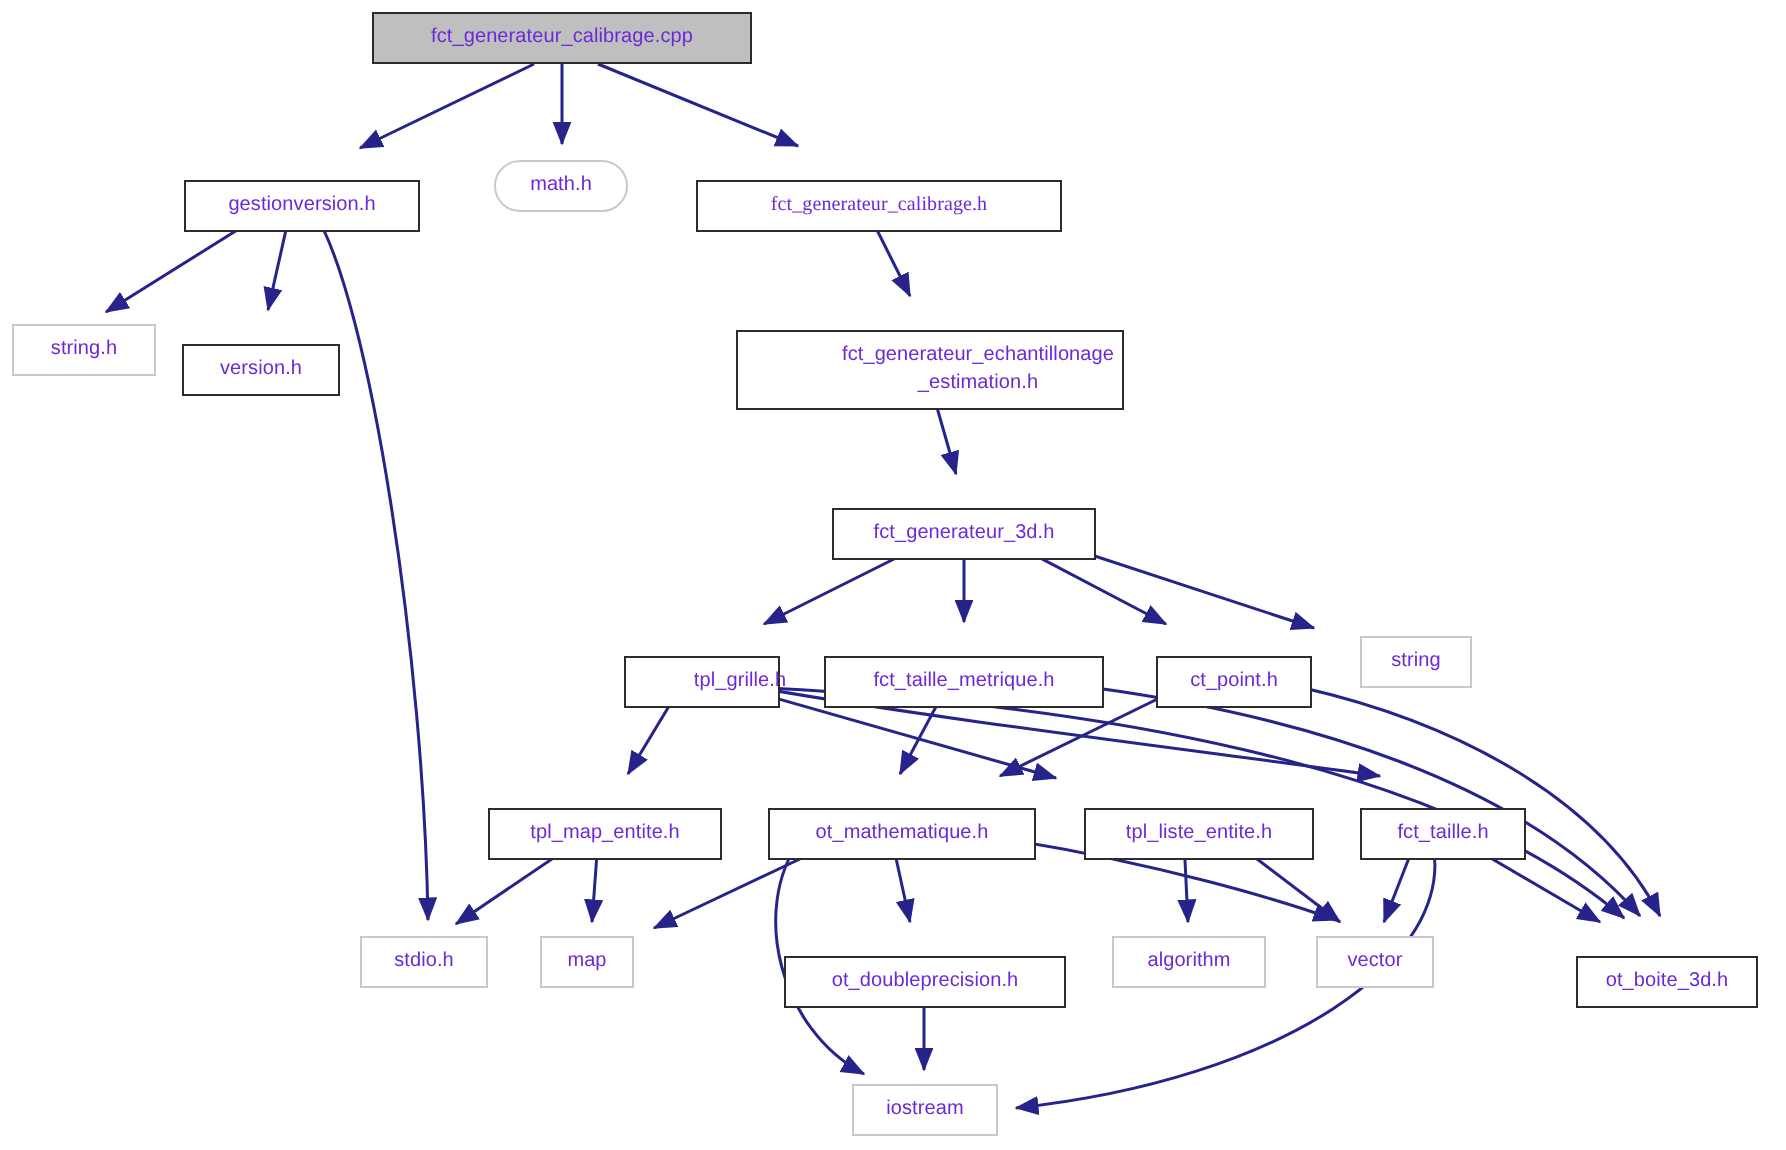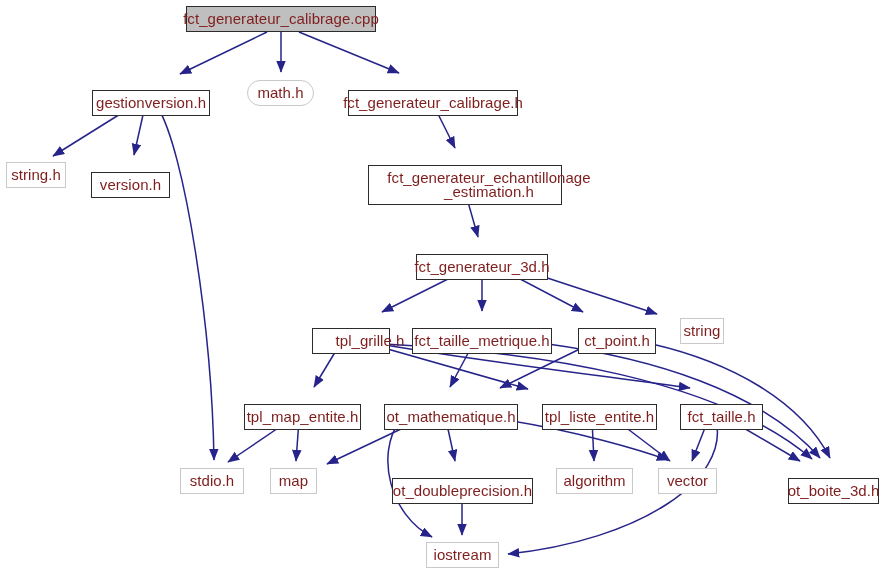--- a/index.html
+++ b/index.html
@@ -24,23 +24,23 @@
     width: 893px;
     height: 575px;
   }
   .node {
     position: absolute;
     box-sizing: border-box;
     display: flex;
     align-items: center;
     justify-content: center;
     text-align: center;
-    font-size: 15px;
+    font-size: 10px;
     line-height: 14px;
-    color: #7f1d1d;
+    color: #6d28d9;
     background: #ffffff;
     border: 1px solid #c9c9c9;
     white-space: pre-line;
     letter-spacing: 0.05px;
   }
   .node.project {
     border: 1.6px solid #2c2c2c;
     margin-top: 10px;
   }
   .node.root {
@@ -97,30 +97,30 @@
         <path d="M 730,420 L 800,461" fill="none" stroke="#26238a" stroke-width="1.5" marker-end="url(#arrowhead)"></path>
         <path d="M 716,420 C 730,480 640,540 508,554" fill="none" stroke="#26238a" stroke-width="1.5" marker-end="url(#arrowhead)"></path>
         <path d="M 462,494 L 462,535" fill="none" stroke="#26238a" stroke-width="1.5" marker-end="url(#arrowhead)"></path>
       </g>
   </svg>
 
   <div id="node-group">
       <div class="node root" style="left: 186px; top: 6px; width: 190px; height: 26px;"><span class="node-label">fct_generateur_calibrage.cpp</span></div>
       <div class="node project" style="left: 92px; top: 80px; width: 118px; height: 26px;"><span class="node-label">gestionversion.h</span></div>
       <div class="node" style="left: 247px; top: 80px; width: 67px; height: 26px; border-radius: 13px;"><span class="node-label">math.h</span></div>
-      <div class="node project" style="left: 348px; top: 80px; width: 170px; height: 26px;"><span class="node-label">fct_generateur_calibrage.h</span></div>
-      <div class="node" style="left: 6px; top: 162px; width: 60px; height: 26px;"><span class="node-label">string.h</span></div>
+      <div class="node project" style="left: 348px; top: 80px; width: 183px; height: 26px; font-family: Liberation Serif, serif;"><span class="node-label">fct_generateur_calibrage.h</span></div>
+      <div class="node" style="left: 6px; top: 162px; width: 72px; height: 26px;"><span class="node-label">string.h</span></div>
       <div class="node project" style="left: 91px; top: 162px; width: 79px; height: 26px;"><span class="node-label">version.h</span></div>
       <div class="node project" style="left: 368px; top: 155px; width: 194px; height: 40px; padding-left: 48px;"><span class="node-label">fct_generateur_echantillonage
 _estimation.h</span></div>
       <div class="node project" style="left: 416px; top: 244px; width: 132px; height: 26px;"><span class="node-label">fct_generateur_3d.h</span></div>
       <div class="node project" style="left: 312px; top: 318px; width: 78px; height: 26px; padding-left: 38px;"><span class="node-label">tpl_grille.h</span></div>
       <div class="node project" style="left: 412px; top: 318px; width: 140px; height: 26px;"><span class="node-label">fct_taille_metrique.h</span></div>
       <div class="node project" style="left: 578px; top: 318px; width: 78px; height: 26px;"><span class="node-label">ct_point.h</span></div>
-      <div class="node" style="left: 680px; top: 318px; width: 44px; height: 26px; justify-content: center;"><span class="node-label">string</span></div>
+      <div class="node" style="left: 680px; top: 318px; width: 56px; height: 26px; justify-content: center;"><span class="node-label">string</span></div>
       <div class="node project" style="left: 244px; top: 394px; width: 117px; height: 26px;"><span class="node-label">tpl_map_entite.h</span></div>
       <div class="node project" style="left: 384px; top: 394px; width: 134px; height: 26px;"><span class="node-label">ot_mathematique.h</span></div>
       <div class="node project" style="left: 542px; top: 394px; width: 115px; height: 26px;"><span class="node-label">tpl_liste_entite.h</span></div>
       <div class="node project" style="left: 680px; top: 394px; width: 83px; height: 26px;"><span class="node-label">fct_taille.h</span></div>
       <div class="node" style="left: 180px; top: 468px; width: 64px; height: 26px;"><span class="node-label">stdio.h</span></div>
       <div class="node" style="left: 270px; top: 468px; width: 47px; height: 26px;"><span class="node-label">map</span></div>
       <div class="node project" style="left: 392px; top: 468px; width: 141px; height: 26px;"><span class="node-label">ot_doubleprecision.h</span></div>
       <div class="node" style="left: 556px; top: 468px; width: 77px; height: 26px;"><span class="node-label">algorithm</span></div>
       <div class="node" style="left: 658px; top: 468px; width: 59px; height: 26px;"><span class="node-label">vector</span></div>
       <div class="node project" style="left: 788px; top: 468px; width: 91px; height: 26px;"><span class="node-label">ot_boite_3d.h</span></div>

